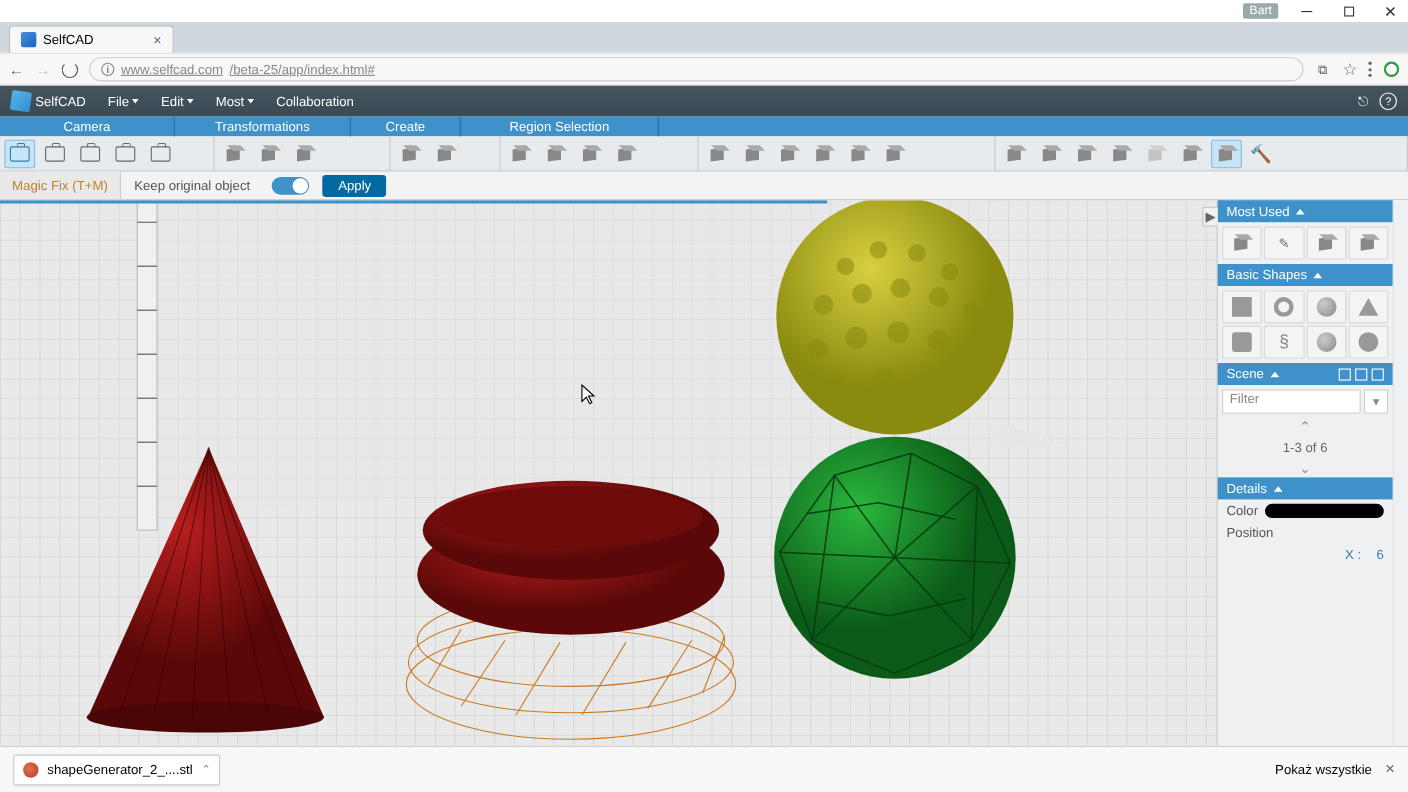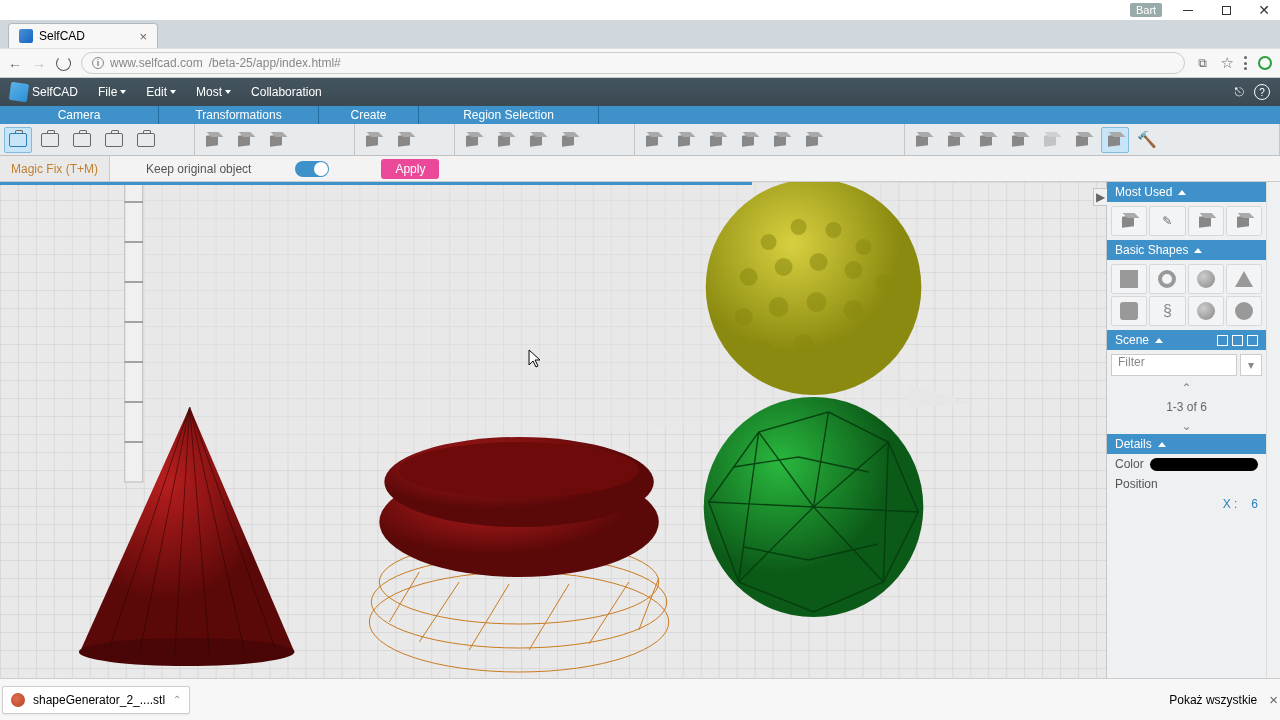--- a/index.html
+++ b/index.html
@@ -17,21 +17,21 @@
 .tabstrip{height:28px;background:#d0d8de;display:flex;align-items:flex-end;padding-left:8px;}
 .tab{background:#f7f7f7;height:25px;min-width:150px;padding:0 10px;display:flex;align-items:center;gap:6px;border-top-left-radius:4px;border-top-right-radius:4px;border:1px solid #b0b8bf;border-bottom:none;}
 .tab-ico{width:14px;height:14px;background:linear-gradient(135deg,#4a90d9,#1565c0);border-radius:2px;}
 .tab-close{margin-left:auto;color:#666;font-size:13px;}
 
 
 .urlbar{height:30px;background:#f7f7f7;border-top:1px solid #e0e0e0;border-bottom:1px solid #ccc;display:flex;align-items:center;padding:0 8px;gap:10px;}
 .nav-ico{color:#666;font-size:14px;}
 .reload{width:15px;height:15px;border:1.5px solid #555;border-radius:50%;border-top-color:transparent;position:relative;}
 .url-field{flex:1;border:1px solid #ccc;border-radius:15px;height:22px;display:flex;align-items:center;padding:0 10px;gap:6px;color:#333;}
-.url-field .dim{color:#888;}
+.url-field .dim{color:#888;text-decoration:underline;}
 .rb-ico{width:16px;height:16px;color:#666;display:flex;align-items:center;justify-content:center;}
 .star{font-size:15px;color:#666;}
 .dots{width:4px;height:14px;display:flex;flex-direction:column;justify-content:space-between;}
 .dots span{width:3px;height:3px;background:#666;border-radius:50%;}
 .green-circle{width:14px;height:14px;border:2px solid #2a9d3f;border-radius:50%;}
 
 
 .menubar{height:28px;background:linear-gradient(#455560,#3a4952);display:flex;align-items:center;color:#fff;padding-right:10px;}
 .logo{display:flex;align-items:center;gap:4px;padding:0 10px;font-size:16px;font-weight:500;}
 .logo-ico{width:18px;height:18px;background:linear-gradient(135deg,#5bb3e8,#2d8fd4);border-radius:2px;transform:rotate(8deg);}
@@ -48,26 +48,26 @@
 .rgroup{display:flex;align-items:center;height:100%;border-right:1px solid #c5c5c5;padding:0 4px;gap:4px;}
 .ri{width:28px;height:26px;display:flex;align-items:center;justify-content:center;border:1px solid transparent;border-radius:2px;}
 .ri.sel{background:#c8e4f7;border-color:#7fbce0;}
 .cube{width:18px;height:16px;position:relative;}
 .cube::before{content:"";position:absolute;left:2px;top:3px;width:12px;height:11px;background:#888;transform:skewY(-8deg);}
 .cube::after{content:"";position:absolute;left:5px;top:0;width:12px;height:5px;background:#aaa;transform:skewX(45deg);}
 .cam-ic{width:18px;height:14px;border:1.5px solid #666;border-radius:2px;position:relative;}
 .cam-ic::after{content:"";position:absolute;top:-4px;left:5px;width:6px;height:3px;border:1.5px solid #666;border-bottom:none;border-radius:2px 2px 0 0;}
 
 
-.optbar{height:26px;background:#f3f3f3;border-bottom:1px solid #ccc;display:flex;align-items:center;gap:24px;}
+.optbar{height:26px;background:#f3f3f3;border-bottom:1px solid #ccc;display:flex;align-items:center;}
 .optname{background:#e9e9e9;height:100%;display:flex;align-items:center;padding:0 11px;color:#c08030;font-size:12px;border-right:1px solid #ccc;}
 .optchk{padding:0 12px;color:#555;}
 .toggle{width:34px;height:16px;background:#3e91c9;border-radius:8px;position:relative;margin:0 8px;}
 .toggle::after{content:"";position:absolute;right:1px;top:1px;width:14px;height:14px;background:#fff;border-radius:50%;}
-.apply-btn{background:#ec4899;color:#fff;padding:3px 14px;border-radius:3px;margin-left:20px;}
+.apply-btn{background:#0369a1;color:#fff;padding:3px 14px;border-radius:3px;margin-left:4px;}
 
 
 .main{position:absolute;left:0;top:182px;right:0;bottom:42px;display:flex;}
 .viewport{flex:1;background:#e6e6e6;position:relative;overflow:hidden;}
 .viewport svg{width:100%;height:100%;}
 
 
 .side{width:160px;background:#eef0f2;border-left:1px solid #c5c5c5;display:flex;flex-direction:column;font-size:11px;}
 .sh{background:#3e91c9;color:#fff;padding:3px 8px;display:flex;align-items:center;gap:4px;}
 .sh .tri{width:0;height:0;border-left:4px solid transparent;border-right:4px solid transparent;border-bottom:5px solid #fff;margin-left:2px;}
@@ -87,21 +87,21 @@
 .pager{text-align:center;color:#666;padding:4px 0;}
 .det-row{display:flex;align-items:center;padding:3px 8px;gap:6px;color:#555;}
 .color-pill{flex:1;height:13px;background:#000;border-radius:7px;}
 .xy{margin-left:auto;color:#2b7fb8;}
 
 .collapse-arrow{position:absolute;left:-14px;top:6px;width:14px;height:18px;background:#eef0f2;border:1px solid #c5c5c5;border-right:none;display:flex;align-items:center;justify-content:center;color:#666;}
 
 .progress{position:absolute;top:0;left:0;height:3px;background:#3e91c9;}
 
 
-.dlbar{position:absolute;left:0;right:0;bottom:0;height:42px;background:#f7f7f7;border-top:1px solid #ccc;display:flex;align-items:center;padding:0 2px;}
+.dlbar{position:absolute;left:0;right:0;bottom:0;height:42px;background:#f7f7f7;border-top:1px solid #ccc;display:flex;align-items:center;padding:0 12px;}
 .dlchip{border:1px solid #ccc;background:#fff;height:28px;display:flex;align-items:center;padding:0 8px;gap:8px;border-radius:2px;box-shadow:0 1px 2px rgba(0,0,0,.06);}
 .dl-ico{width:14px;height:14px;background:radial-gradient(circle at 40% 40%,#e07050,#b04020);border-radius:50%;}
 .dl-car{color:#888;font-size:10px;}
 .dl-right{margin-left:auto;display:flex;align-items:center;gap:12px;}
 .dl-close{color:#666;font-size:15px;}
 
 
 .sbar{width:14px;background:#eef0f2;border-left:1px solid #ddd;}
 </style>
 </head>

